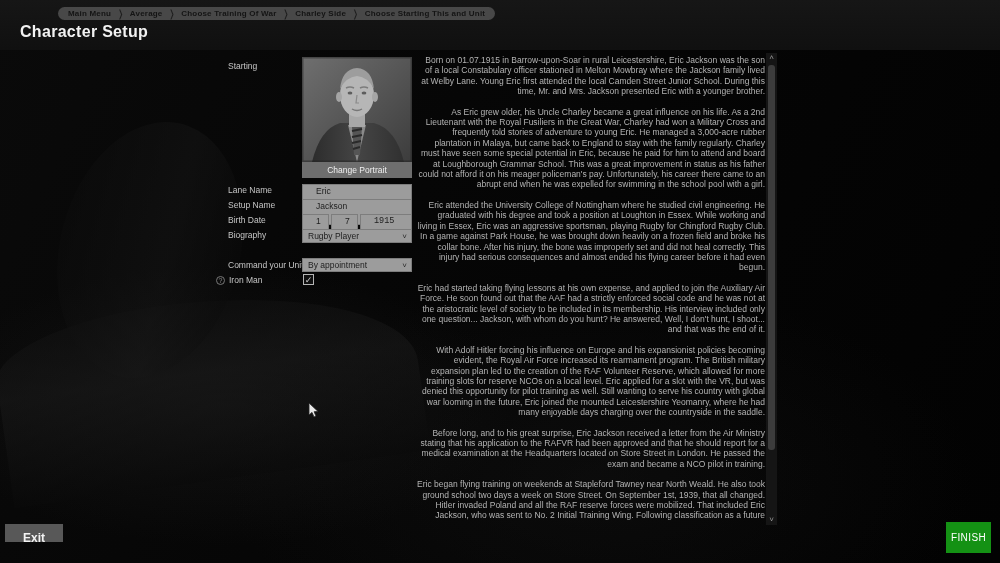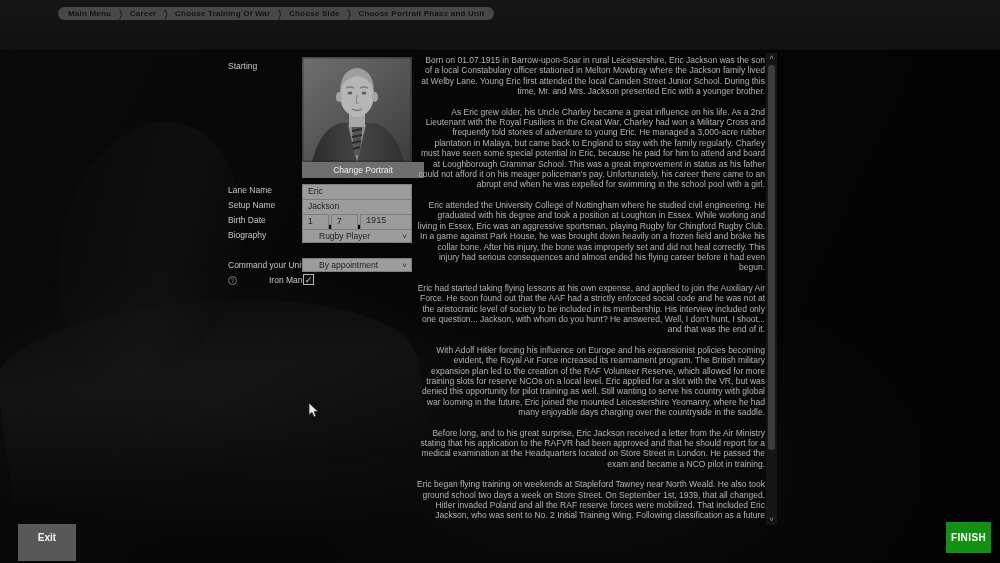--- a/index.html
+++ b/index.html
@@ -22,76 +22,77 @@
   .breadcrumb { position:absolute; left:58px; top:7px; height:13px; display:flex; align-items:center;
     background:#484848; border-radius:7px; padding:0 10px; }
   .crumb { font-size:8px; font-weight:bold; color:#141414; letter-spacing:.2px; white-space:nowrap; cursor:default; }
   .crumb-sep { font-size:8px; color:#1d1d1d; margin:0 6px; transform:scaleY(1.25); }
 
   .page-title { position:absolute; left:20px; top:23px; font-size:16px; font-weight:bold; color:#f2f2f2; letter-spacing:.3px; }
 
   
   .flabel { position:absolute; left:228px; font-size:8.5px; color:#c6c6c6; }
   .portrait-box { position:absolute; left:302px; top:57px; width:110px; height:105px; overflow:hidden; background:#3a3a3a; }
-  .change-portrait-btn { position:absolute; left:302px; top:162px; width:122px; height:16px; background:#6e6e6e;
+  .change-portrait-btn { position:absolute; left:302px; top:162px; width:110px; height:16px; background:#6e6e6e;
     color:#f0f0f0; font-size:8.5px; text-align:center; line-height:16px; cursor:pointer; }
 
   .finput { position:absolute; left:302px; width:110px; height:26px; background:#9c9c9c; border:1px solid #7d7d7d;
-    font-size:8.5px; color:#1d1d1d; line-height:12px; padding-left:5px; cursor:text; }
+    font-size:8.5px; color:#1d1d1d; line-height:12px; padding-left:13px; cursor:text; }
   .fdate { width:27px; }
   .fyear { width:52px;font-family:Liberation Mono, monospace; }
   .fselect { position:absolute; left:302px; width:110px; height:14px; background:#9c9c9c; border:1px solid #7d7d7d;
-    font-size:8.5px; color:#1d1d1d; line-height:13px; padding-left:16px; cursor:pointer; }
+    font-size:8.5px; color:#1d1d1d; line-height:13px; padding-left:5px; cursor:pointer; }
   .fselect .chev { position:absolute; right:4px; top:0; font-size:8px; color:#2a2a2a; }
 
-  .ironman-row { position:absolute; left:228px; top:275px; display:flex; align-items:center;gap:28px; }
+  .ironman-row { position:absolute; left:216px; top:275px; display:flex; align-items:center; }
   .help-icon { width:9px; height:9px; border:1px solid #777; border-radius:50%; color:#8a8a8a; font-size:7px;
     text-align:center; line-height:8px; margin-right:4px; }
   .ironman-label { font-size:8.5px; color:#c6c6c6; }
   .checkbox { position:absolute; left:303px; top:274px; width:11px; height:11px; border:1px solid #b5b5b5;
     background:#101010; color:#cfcfcf; font-size:9px; line-height:10px; text-align:center; cursor:pointer; }
 
   
   .bio-panel { position:absolute; left:417px; top:55px; width:348px; height:465px; overflow:hidden; }
   .bio-panel p { font-size:8.5px; line-height:10.4px; color:#b4b4b4; margin-bottom:10px; text-align:right; }
 
   .scrollbar { position:absolute; left:766px; top:53px; width:11px; height:472px; background:#151515; }
   .scroll-arrow { position:absolute; left:0; width:11px; height:10px; color:#9a9a9a; font-size:8px; text-align:center; line-height:10px; cursor:pointer; }
   .scroll-up { top:0; }
   .scroll-down { bottom:0; }
   .scroll-thumb { position:absolute; left:2px; top:12px; width:7px; height:385px; background:#3c3c3c; border-radius:3px; cursor:grab; }
 
   
-  .exit-btn { position:absolute; left:18px; top:524px; width:58px; height:37px; background:#585858;
-    color:#f3f3f3; font-size:10px; font-weight:bold; text-align:center; line-height:28px; cursor:pointer; }
+  .exit-btn { position:absolute; left:5px; top:524px; width:58px; height:18px; background:#585858;
+    color:#f3f3f3; font-size:12px; font-weight:bold; text-align:center; line-height:28px; cursor:pointer; }
   .finish-btn { position:absolute; left:946px; top:522px; width:45px; height:31px; background:#149114;
-    color:#ffffff; font-size:10px; font-weight:bold; text-align:center; line-height:31px; letter-spacing:.4px; cursor:pointer; }
+    color:#ffffff; font-size:10px; font-weight:normal; text-align:center; line-height:31px; letter-spacing:.4px; cursor:pointer; }
 
   .cursor { position:absolute; left:308px; top:402px; pointer-events:none; }
 </style>
 </head>
 <body>
 
 <div id="screen">
 
   <div class="bg-shape bg-wing"></div>
   <div class="bg-shape bg-nose"></div>
 
   <div class="topbar">
     <div class="breadcrumb">
       <span class="crumb">Main Menu</span>
       <span class="crumb-sep">❭</span>
-      <span class="crumb">Career</span>
+      <span class="crumb">Average</span>
       <span class="crumb-sep">❭</span>
       <span class="crumb">Choose Training Of War</span>
       <span class="crumb-sep">❭</span>
-      <span class="crumb">Choose Side</span>
+      <span class="crumb">Charley Side</span>
       <span class="crumb-sep">❭</span>
-      <span class="crumb">Choose Portrait Phase and Unit</span>
+      <span class="crumb">Choose Starting This and Unit</span>
     </div>
+    <div class="page-title">Character Setup</div>
   </div>
 
   <span class="flabel" style="top:61px">Starting</span>
 
   <div class="portrait-box">
     <svg width="110" height="105" viewBox="0 0 110 105">
       <defs>
         <linearGradient id="pbg" x1="0" y1="0" x2="1" y2="1">
           <stop offset="0" stop-color="#6f6f6f"></stop>
             <stop offset="0.5" stop-color="#565656"></stop>

